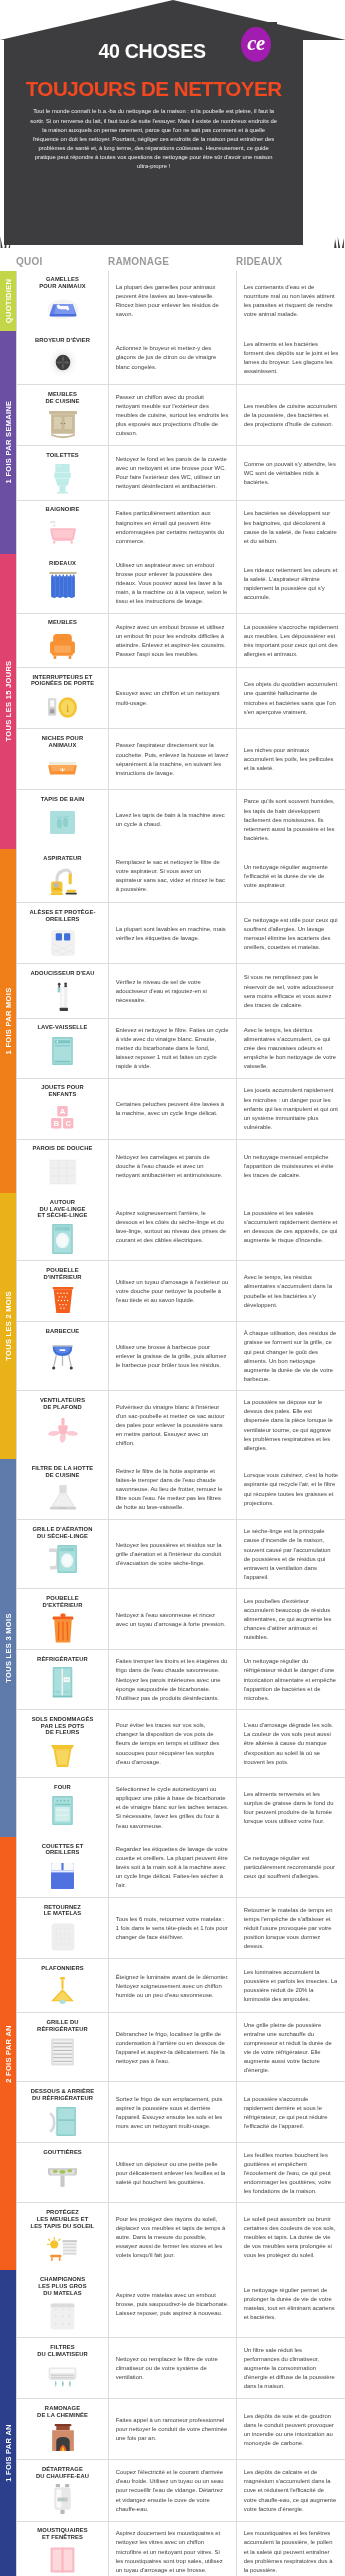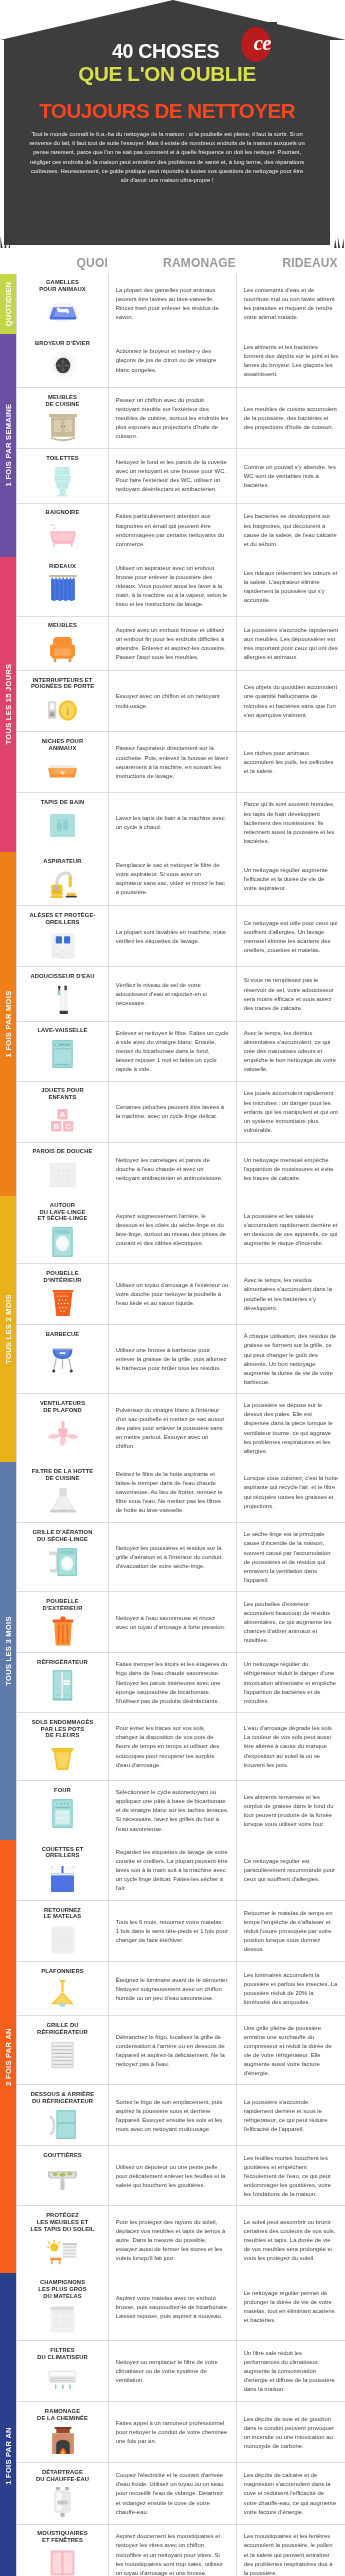--- a/index.html
+++ b/index.html
@@ -28,34 +28,34 @@
   }
   .chimney {
     position: absolute;
     left: 236px; top: 21.6px;
     width: 41px; height: 23px;
     background: #3d3d3f;
   }
   .house-body {
     position: absolute;
     left: 4.1px; top: 39px;
-    width: 326px;
+    width: 299px;
     height: 206px;
     background: #3d3d3f;
     padding: 2.1px 17.5px 0 17.5px;
     text-align: center;
   }
   .ce-badge {
     position: absolute;
     left: 241px; top: 27px;
     width: 30px; height: 35px;
     border-radius: 50%;
-    background: #b91c1c;
+    background: #a21caf;
     z-index: 5;
-    display: flex; align-items: center; justify-content: flex-end;
+    display: flex; align-items: center; justify-content: center;
   }
   .ce-badge span {
     color: #ffffff;
     font-family: "Liberation Serif", serif;
     font-style: italic;
     font-weight: bold;
     font-size: 20.6px;
     line-height: 1;
     letter-spacing: -0.5px;
     padding-bottom: 2.1px;
@@ -107,22 +107,22 @@
     display: flex;
     width: 345px;
     background: #ffffff;
     padding: 4.6px 0 4.1px 0;
   }
   .ch-spacer { width: 16px; flex: 0 0 16px; }
   .ch-what   { width: 92px; flex: 0 0 92px; }
   .ch-how    { width: 128px; flex: 0 0 128px; }
   .ch-why    { flex: 1 1 auto; }
   .col-header div.lbl {
-    text-align: right;
-    font-size: 12px;
+    text-align: left;
+    font-size: 10px;
     font-weight: bold;
     color: #9a9a9a;
     letter-spacing: 0.2px;
   }
   .ch-why .lbl { padding-right: 7.2px; }
 
   
   .section { display: flex; width: 345px; }
   .rail {
     flex: 0 0 16px;
@@ -194,21 +194,20 @@
 <body>
 
 <div class="header-wrap">
   <div class="roof"></div>
   <div class="chimney"></div>
   <div class="ce-badge">
     <span>ce</span>
   </div>
   <div class="house-body">
     <div class="title-1">40 CHOSES</div>
-    <div class="title-2">QUE L'ON OUBLIE</div>
     <div class="title-3">TOUJOURS DE NETTOYER</div>
     <div class="intro">Tout le monde connaît le b.a.-ba du nettoyage de la maison : si la poubelle est pleine, il faut la sortir. Si on renverse du lait, il faut tout de suite l'essuyer. Mais il existe de nombreux endroits de la maison auxquels on pense rarement, parce que l'on ne sait pas comment et à quelle fréquence on doit les nettoyer. Pourtant, négliger ces endroits de la maison peut entraîner des problèmes de santé et, à long terme, des réparations coûteuses. Heureusement, ce guide pratique peut répondre à toutes vos questions de nettoyage pour être sûr d'avoir une maison ultra-propre !</div>
   </div>
   <svg class="grass-l" viewBox="0 0 40 26">
     <path d="M6 26 L8 6 L10 26 Z M13 26 L12 2 L17 26 Z M20 26 L24 7 L24 26 Z M28 26 L32 10 L31 26 Z" fill="#3d3d3f"></path>
   </svg>
   <svg class="grass-r" viewBox="0 0 40 26">
     <path d="M6 26 L8 8 L11 26 Z M14 26 L13 3 L18 26 Z M21 26 L25 6 L25 26 Z M29 26 L33 11 L32 26 Z" fill="#3d3d3f"></path>
   </svg>
 </div>

